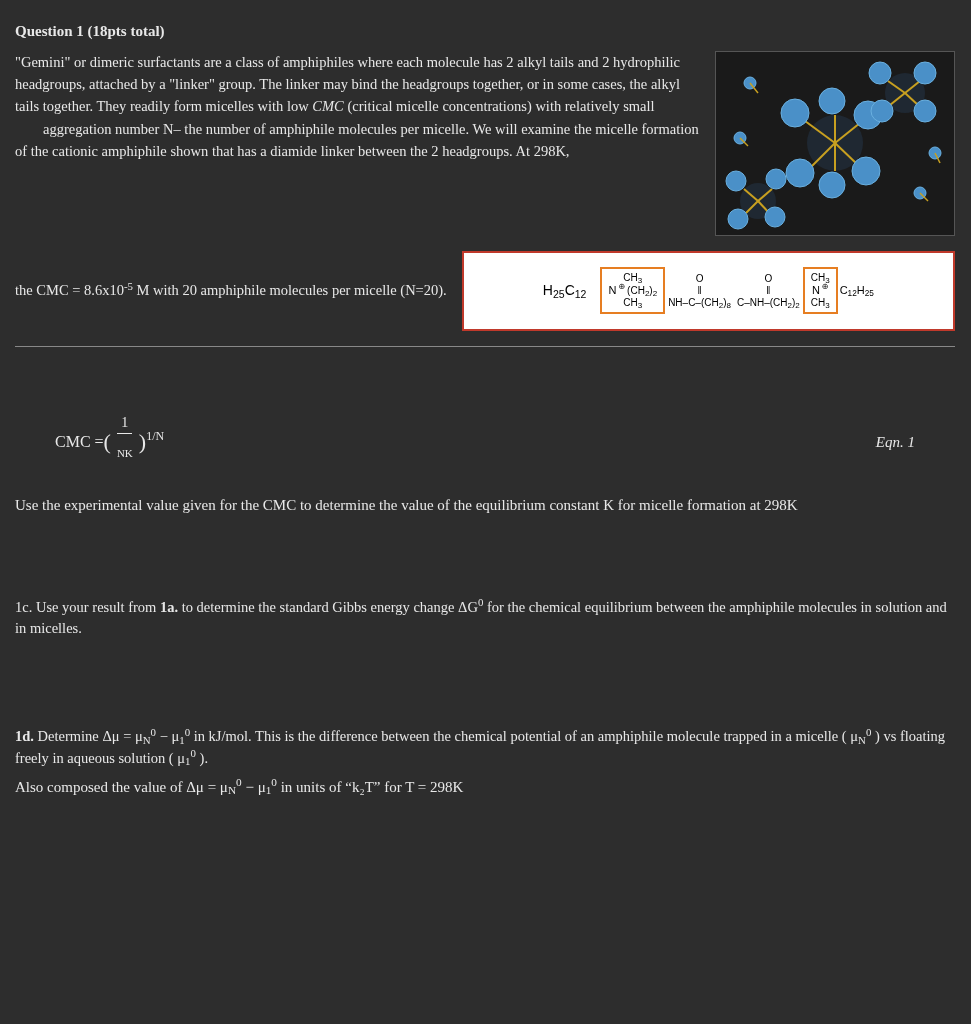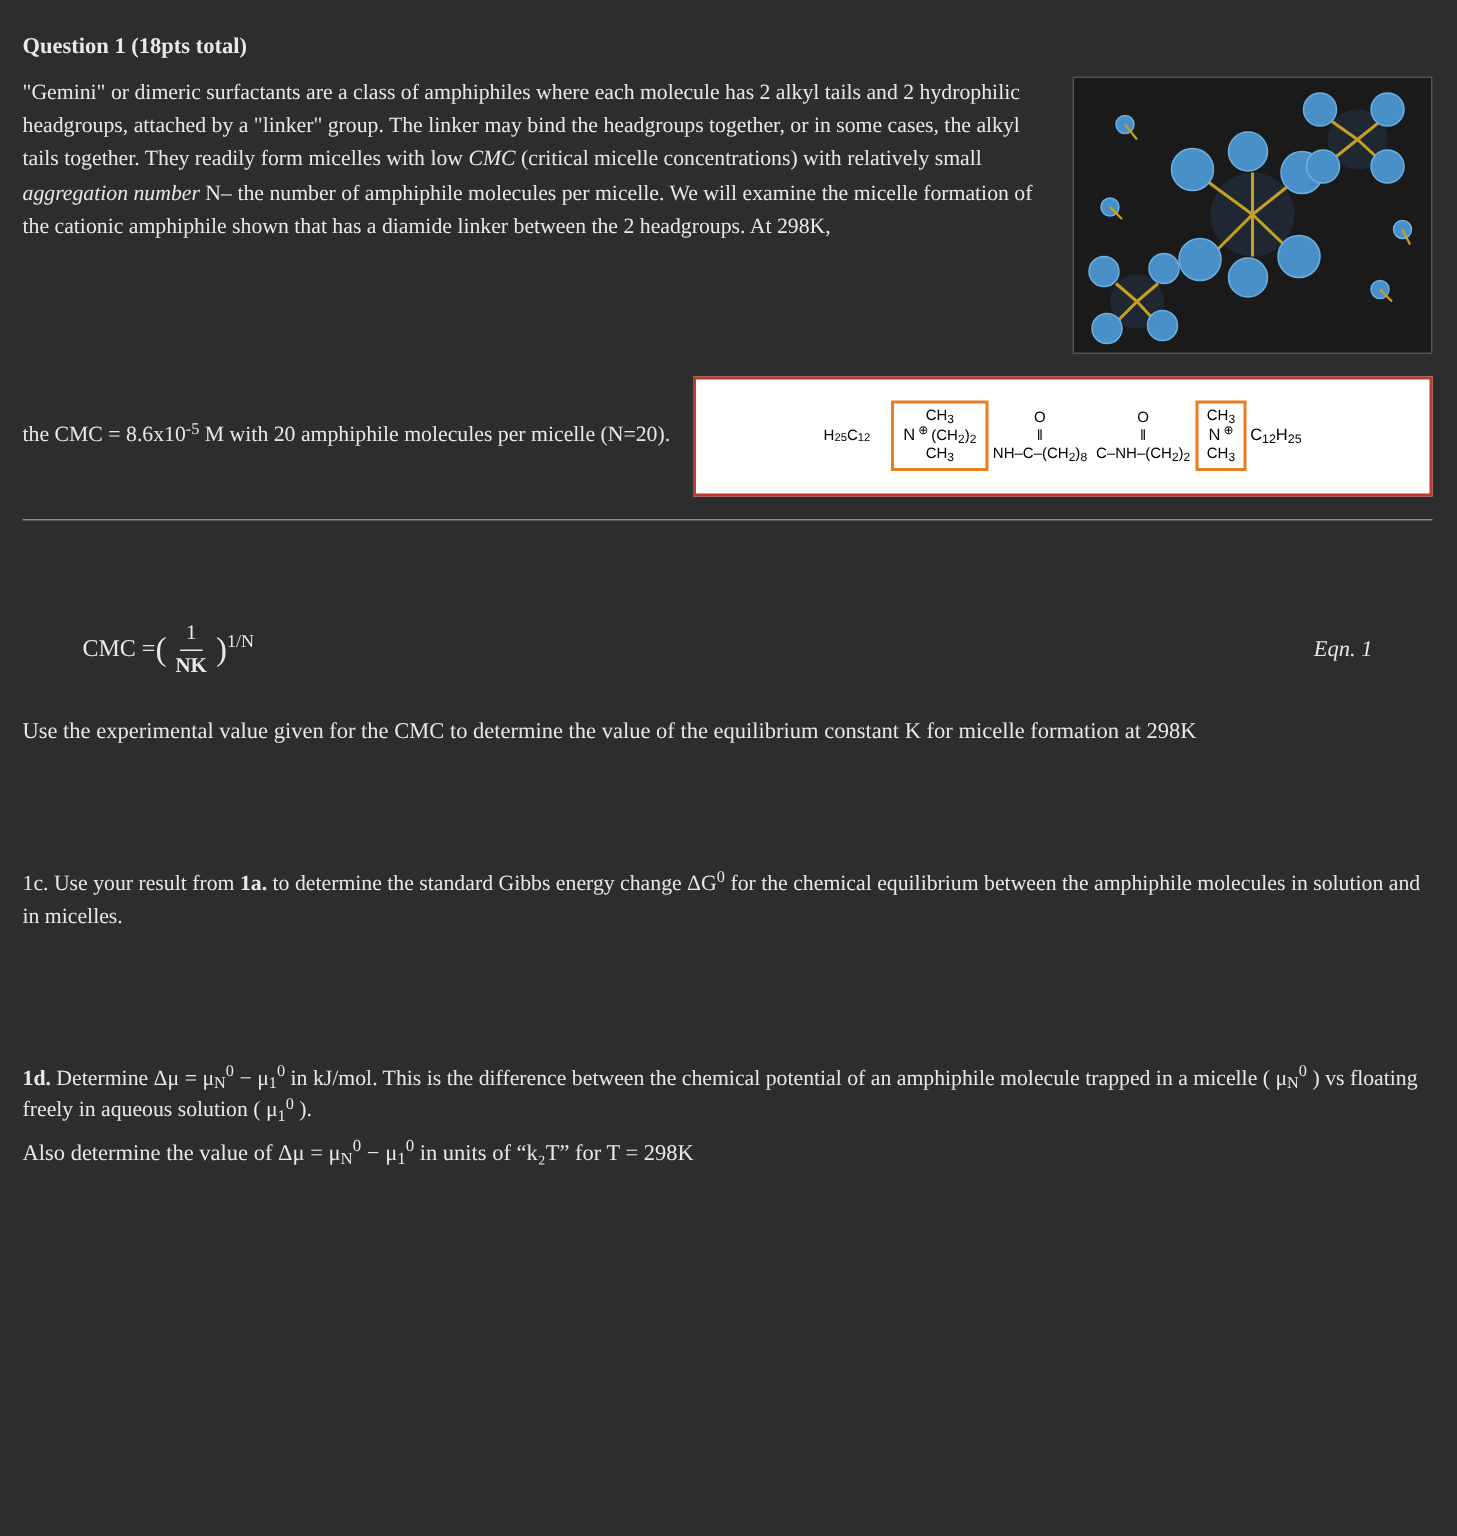--- a/index.html
+++ b/index.html
@@ -79,21 +79,21 @@
       align-items: center;
     }
     .headgroup-box-right {
       border: 2px solid #e67e22;
       padding: 3px 6px;
       display: inline-flex;
       flex-direction: column;
       align-items: center;
     }
     .chain-left {
-      font-size: 10px;
+      font-size: 14px;
       color: #000;
       margin-right: 14px;
     }
     .chain-right {
       font-size: 11px;
       color: #000;
       margin-left: 2px;
       text-align: right;
     }
     .linker-middle {
@@ -149,23 +149,22 @@
       align-items: center;
       vertical-align: middle;
       margin: 0 2px;
     }
     .fraction-num {
       border-bottom: 1px solid #e8e8e8;
       padding: 0 4px;
       font-size: 14px;
     }
     .fraction-den {
-      padding: 0 4px;
-      font-size: 14px;
-      font-weight: bold;
+      padding: 11px 4px;
+      font-size: 11px;
     }
     .paren-group {
       font-size: 22px;
       vertical-align: middle;
       line-height: 1;
     }
     .spacing-block {
       height: 30px;
     }
     .small-spacing {
@@ -185,21 +184,21 @@
   <div class="question-header">
     <span>Question 1 (18pts total)</span>
   </div>
 
   <div class="intro-section">
     <div class="intro-text">
       <span>"Gemini" or dimeric surfactants are a class of amphiphiles where each molecule has 2 alkyl tails and 2 hydrophilic headgroups, attached by a "linker" group. The linker may bind the headgroups together, or in some cases, the alkyl tails together. They readily form micelles with low</span>
       <span> <span style="font-style:italic;">CMC</span></span>
       <span>
         <span>(critical micelle concentrations) with relatively small</span>
-        <span style="font-style:italic;">aggregation number</span>
+        <span style="margin-left:28px;">aggregation number</span>
         <span>N– the number of amphiphile molecules per micelle.  We will examine the micelle formation of the cationic amphiphile shown that has a diamide linker between the 2 headgroups. At 298K,</span>
       </span>
     </div>
 
     <div class="molecule-image">
       <svg class="micelle-svg" viewBox="0 0 230 180" xmlns="http://www.w3.org/2000/svg">
 
         <rect width="230" height="180" fill="#1a1a1a"></rect>
 
         <circle cx="115" cy="90" r="28" fill="#2a4a6a" opacity="0.3"></circle>
@@ -348,21 +347,21 @@
       <span>Determine</span>
       
       <span> Δμ = μ<sub>N</sub><sup>0</sup> − μ<sub>1</sub><sup>0</sup></span>
       <span>in kJ/mol. This is the difference between the chemical potential of an amphiphile molecule trapped in a micelle (</span>
       <span>μ<sub>N</sub><sup>0</sup></span>
       <span>) vs floating freely in aqueous solution (</span>
       <span>μ<sub>1</sub><sup>0</sup></span>
       <span>).</span>
     </div>
     <div>
-      <span>Also determine the value of Δμ =</span>
+      <span>Also composed the value of Δμ =</span>
       <span> μ<sub>N</sub><sup>0</sup></span>
       <span> − </span>
       <span>μ<sub>1</sub><sup>0</sup></span>
       <span> in units of “k₂T” for T = 298K</span>
     </div>
   </div>
 
 </div>
 
 </body></html>

